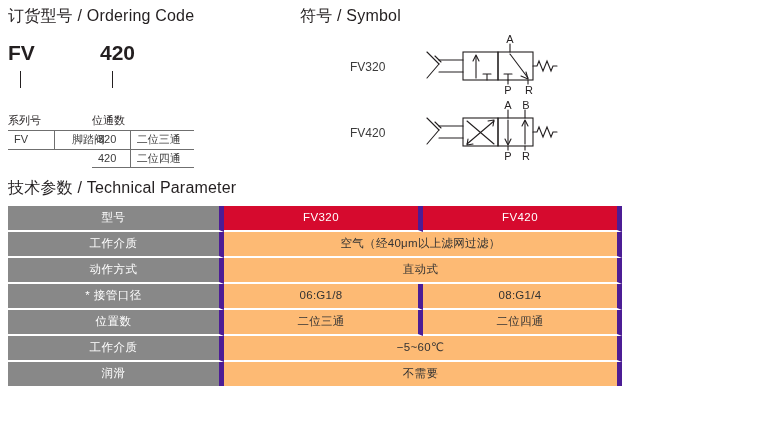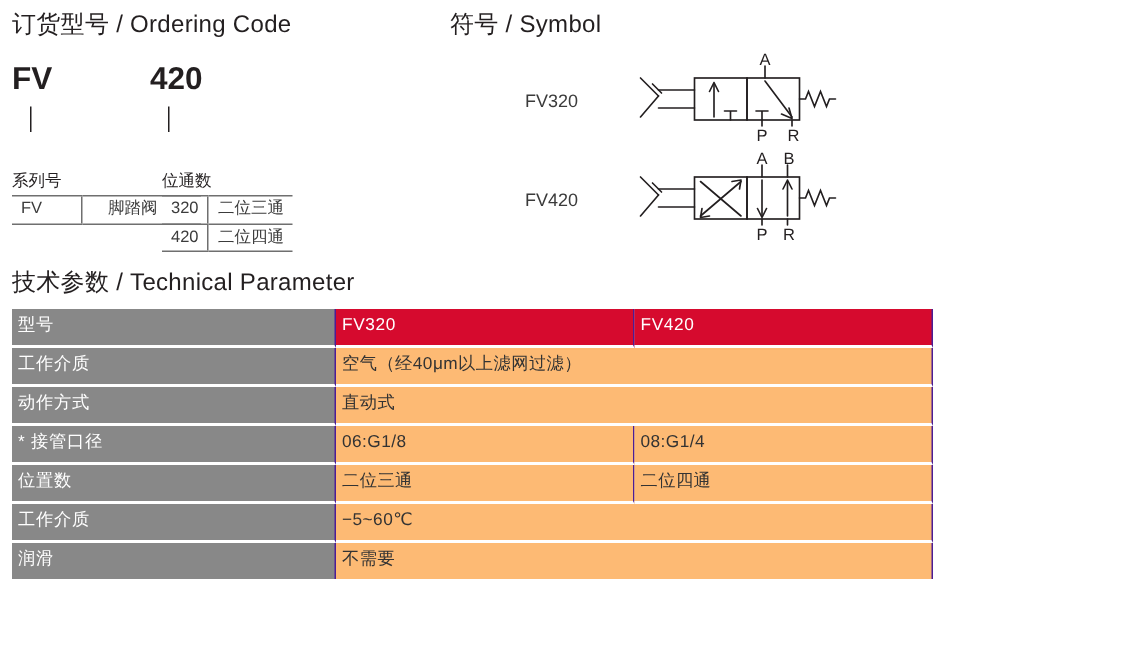--- a/index.html
+++ b/index.html
@@ -81,25 +81,26 @@
     left: 8px;
     top: 206px;
     width: 614px;
     border-collapse: separate;
     border-spacing: 0;
     table-layout: fixed;
   }
   #tech-table td {
     height: 24px;
     padding: 0 4px;
+    text-align: center;
     vertical-align: middle;
     font-size: 11.5px;
     line-height: 1.2;
     border-bottom: 2px solid #ffffff;
-    border-right: 1px solid #4c1d95;
+    border-right: 5px solid #4c1d95;
   }
   #tech-table tr:last-child td { border-bottom: none; }
 
   td.label-cell {
     background: #888888;
     color: #ffffff;
     width: 216px;
     letter-spacing: 0.5px;
   }
   td.value-cell {
@@ -146,21 +147,21 @@
       <table class="code-table">
         <tbody>
             <tr>
           <td style="width:34px;">FV</td>
           <td class="sep" style="width:56px;padding-left:17px;">脚踏阀</td>
         </tr>
       </tbody>
         </table>
     </div>
 
-    <div class="abs" style="left:100px; top:0px;">
+    <div class="abs" style="left:84px; top:0px;">
       <div class="code-group-label">位通数</div>
       <table class="code-table">
         <tbody>
             <tr>
           <td style="width:34px;">320</td>
           <td class="sep" style="width:60px;">二位三通</td>
         </tr>
         <tr>
           <td>420</td>
           <td class="sep">二位四通</td>

